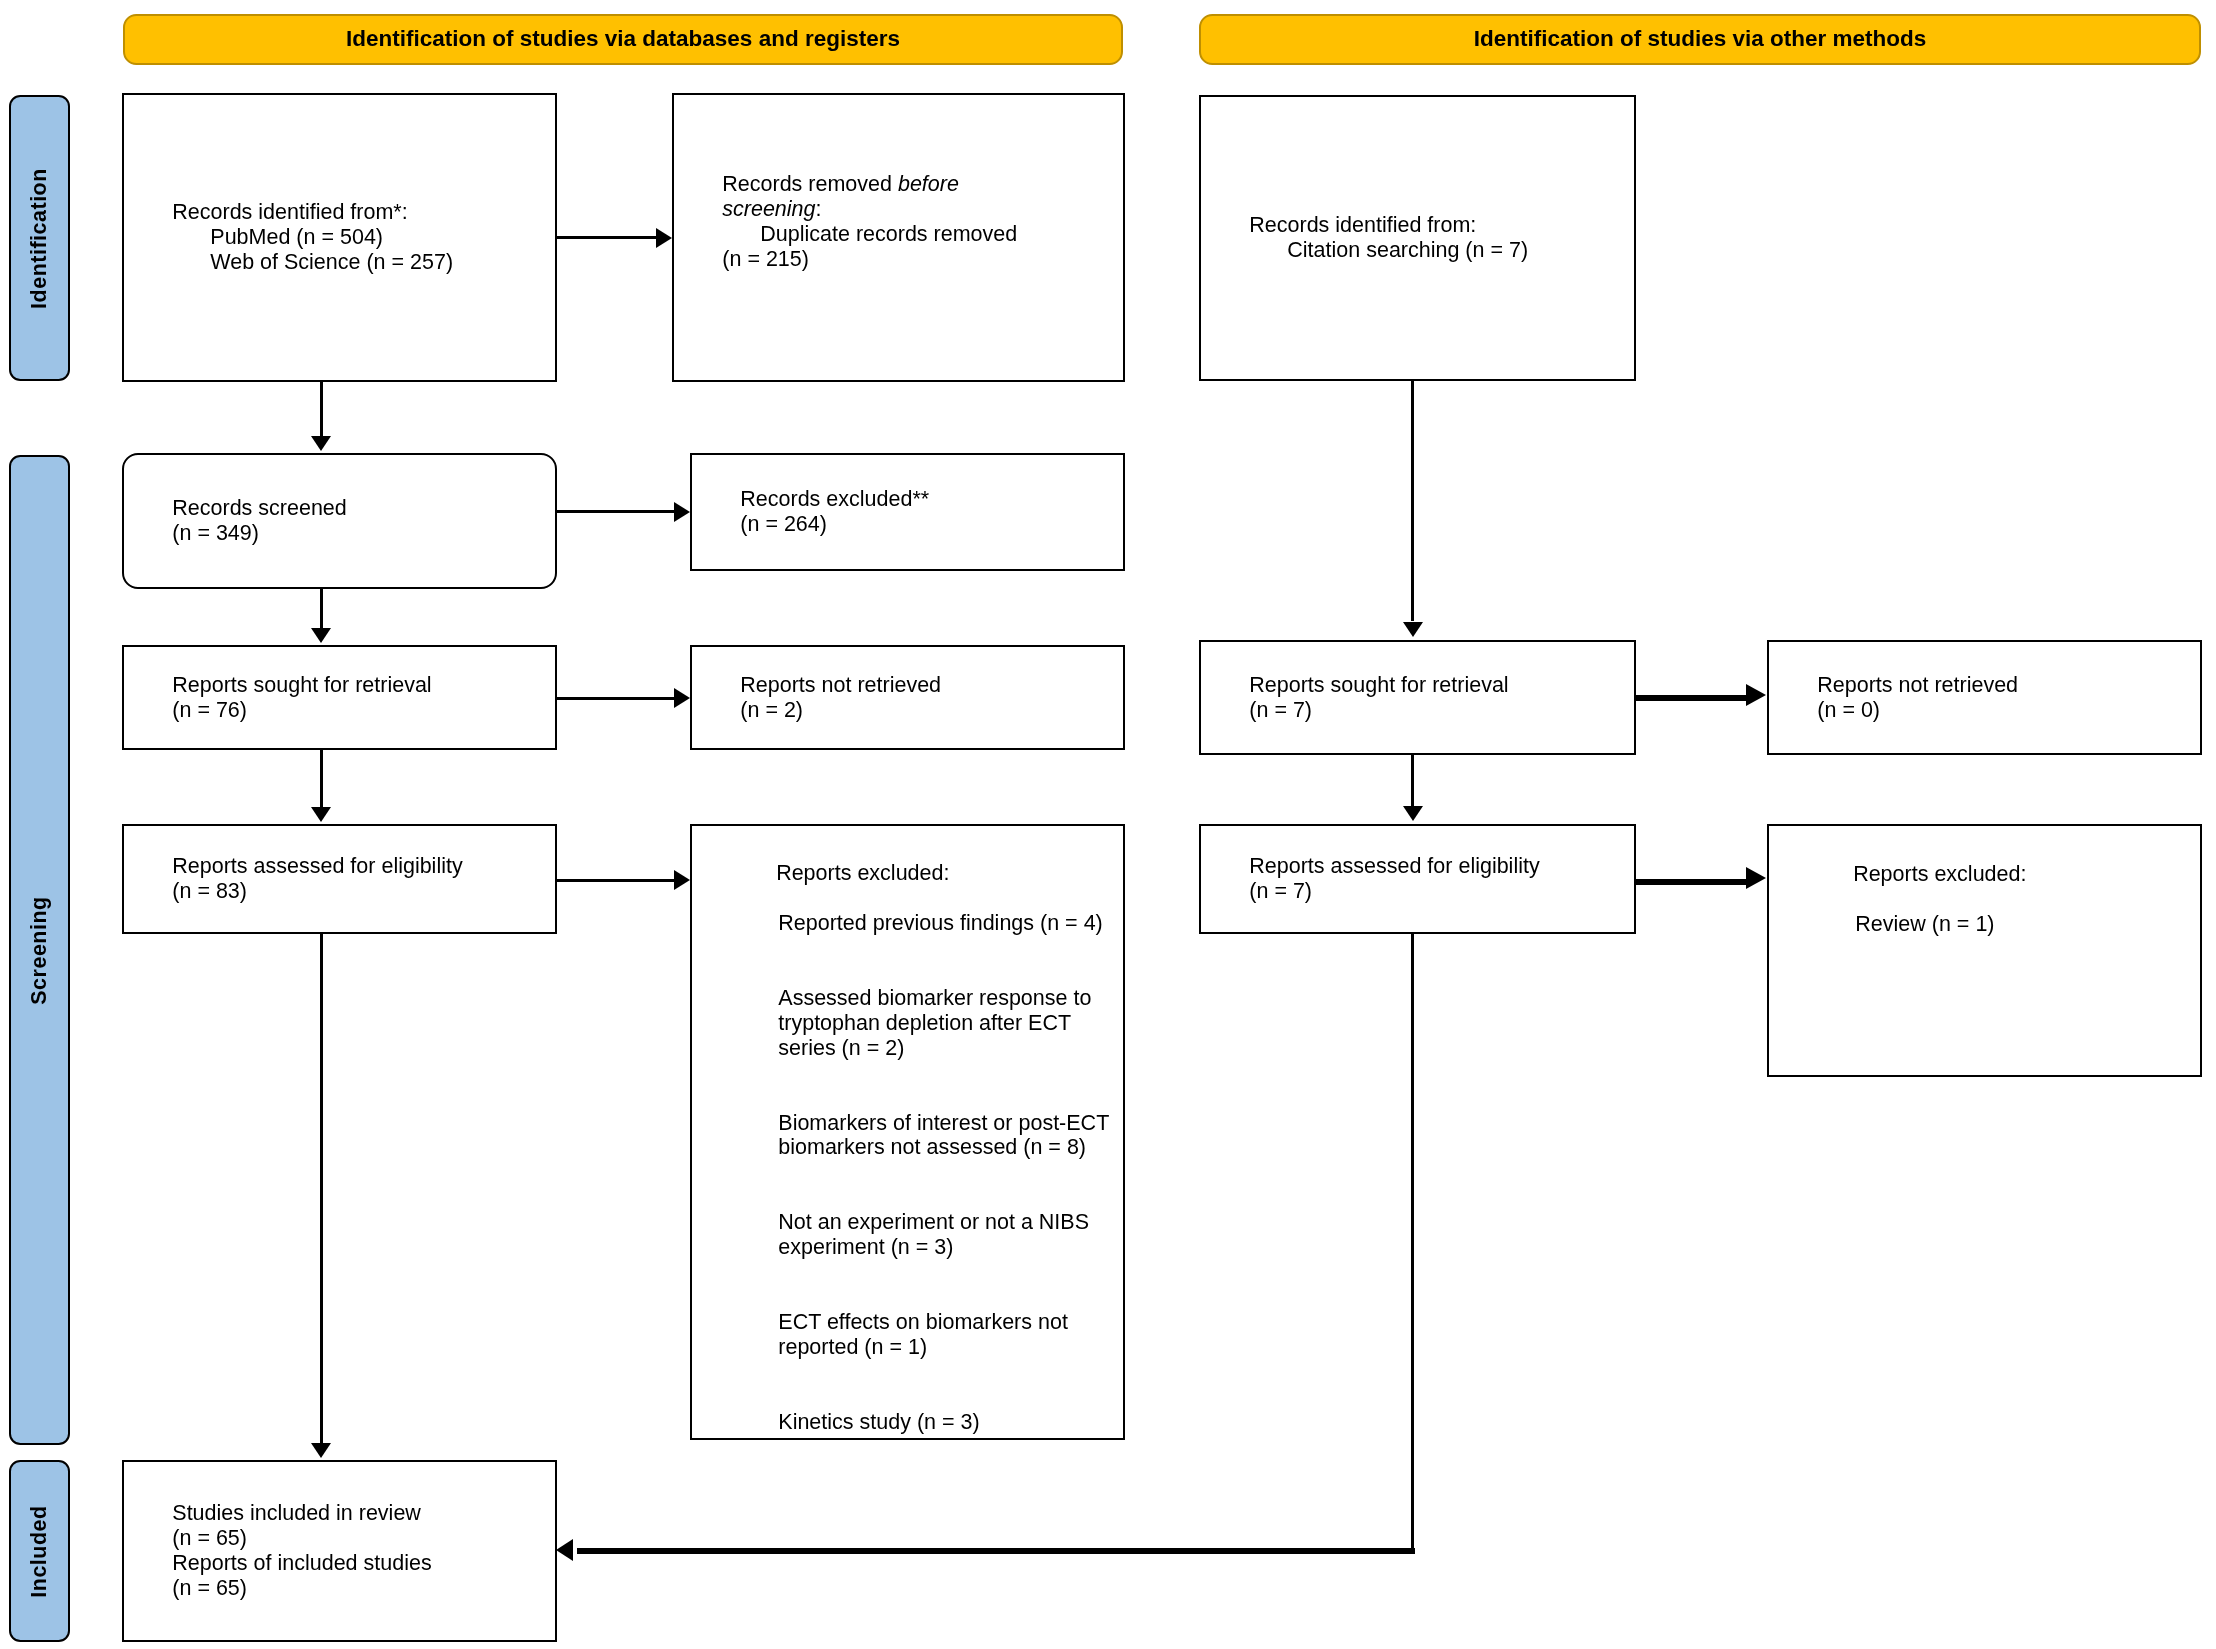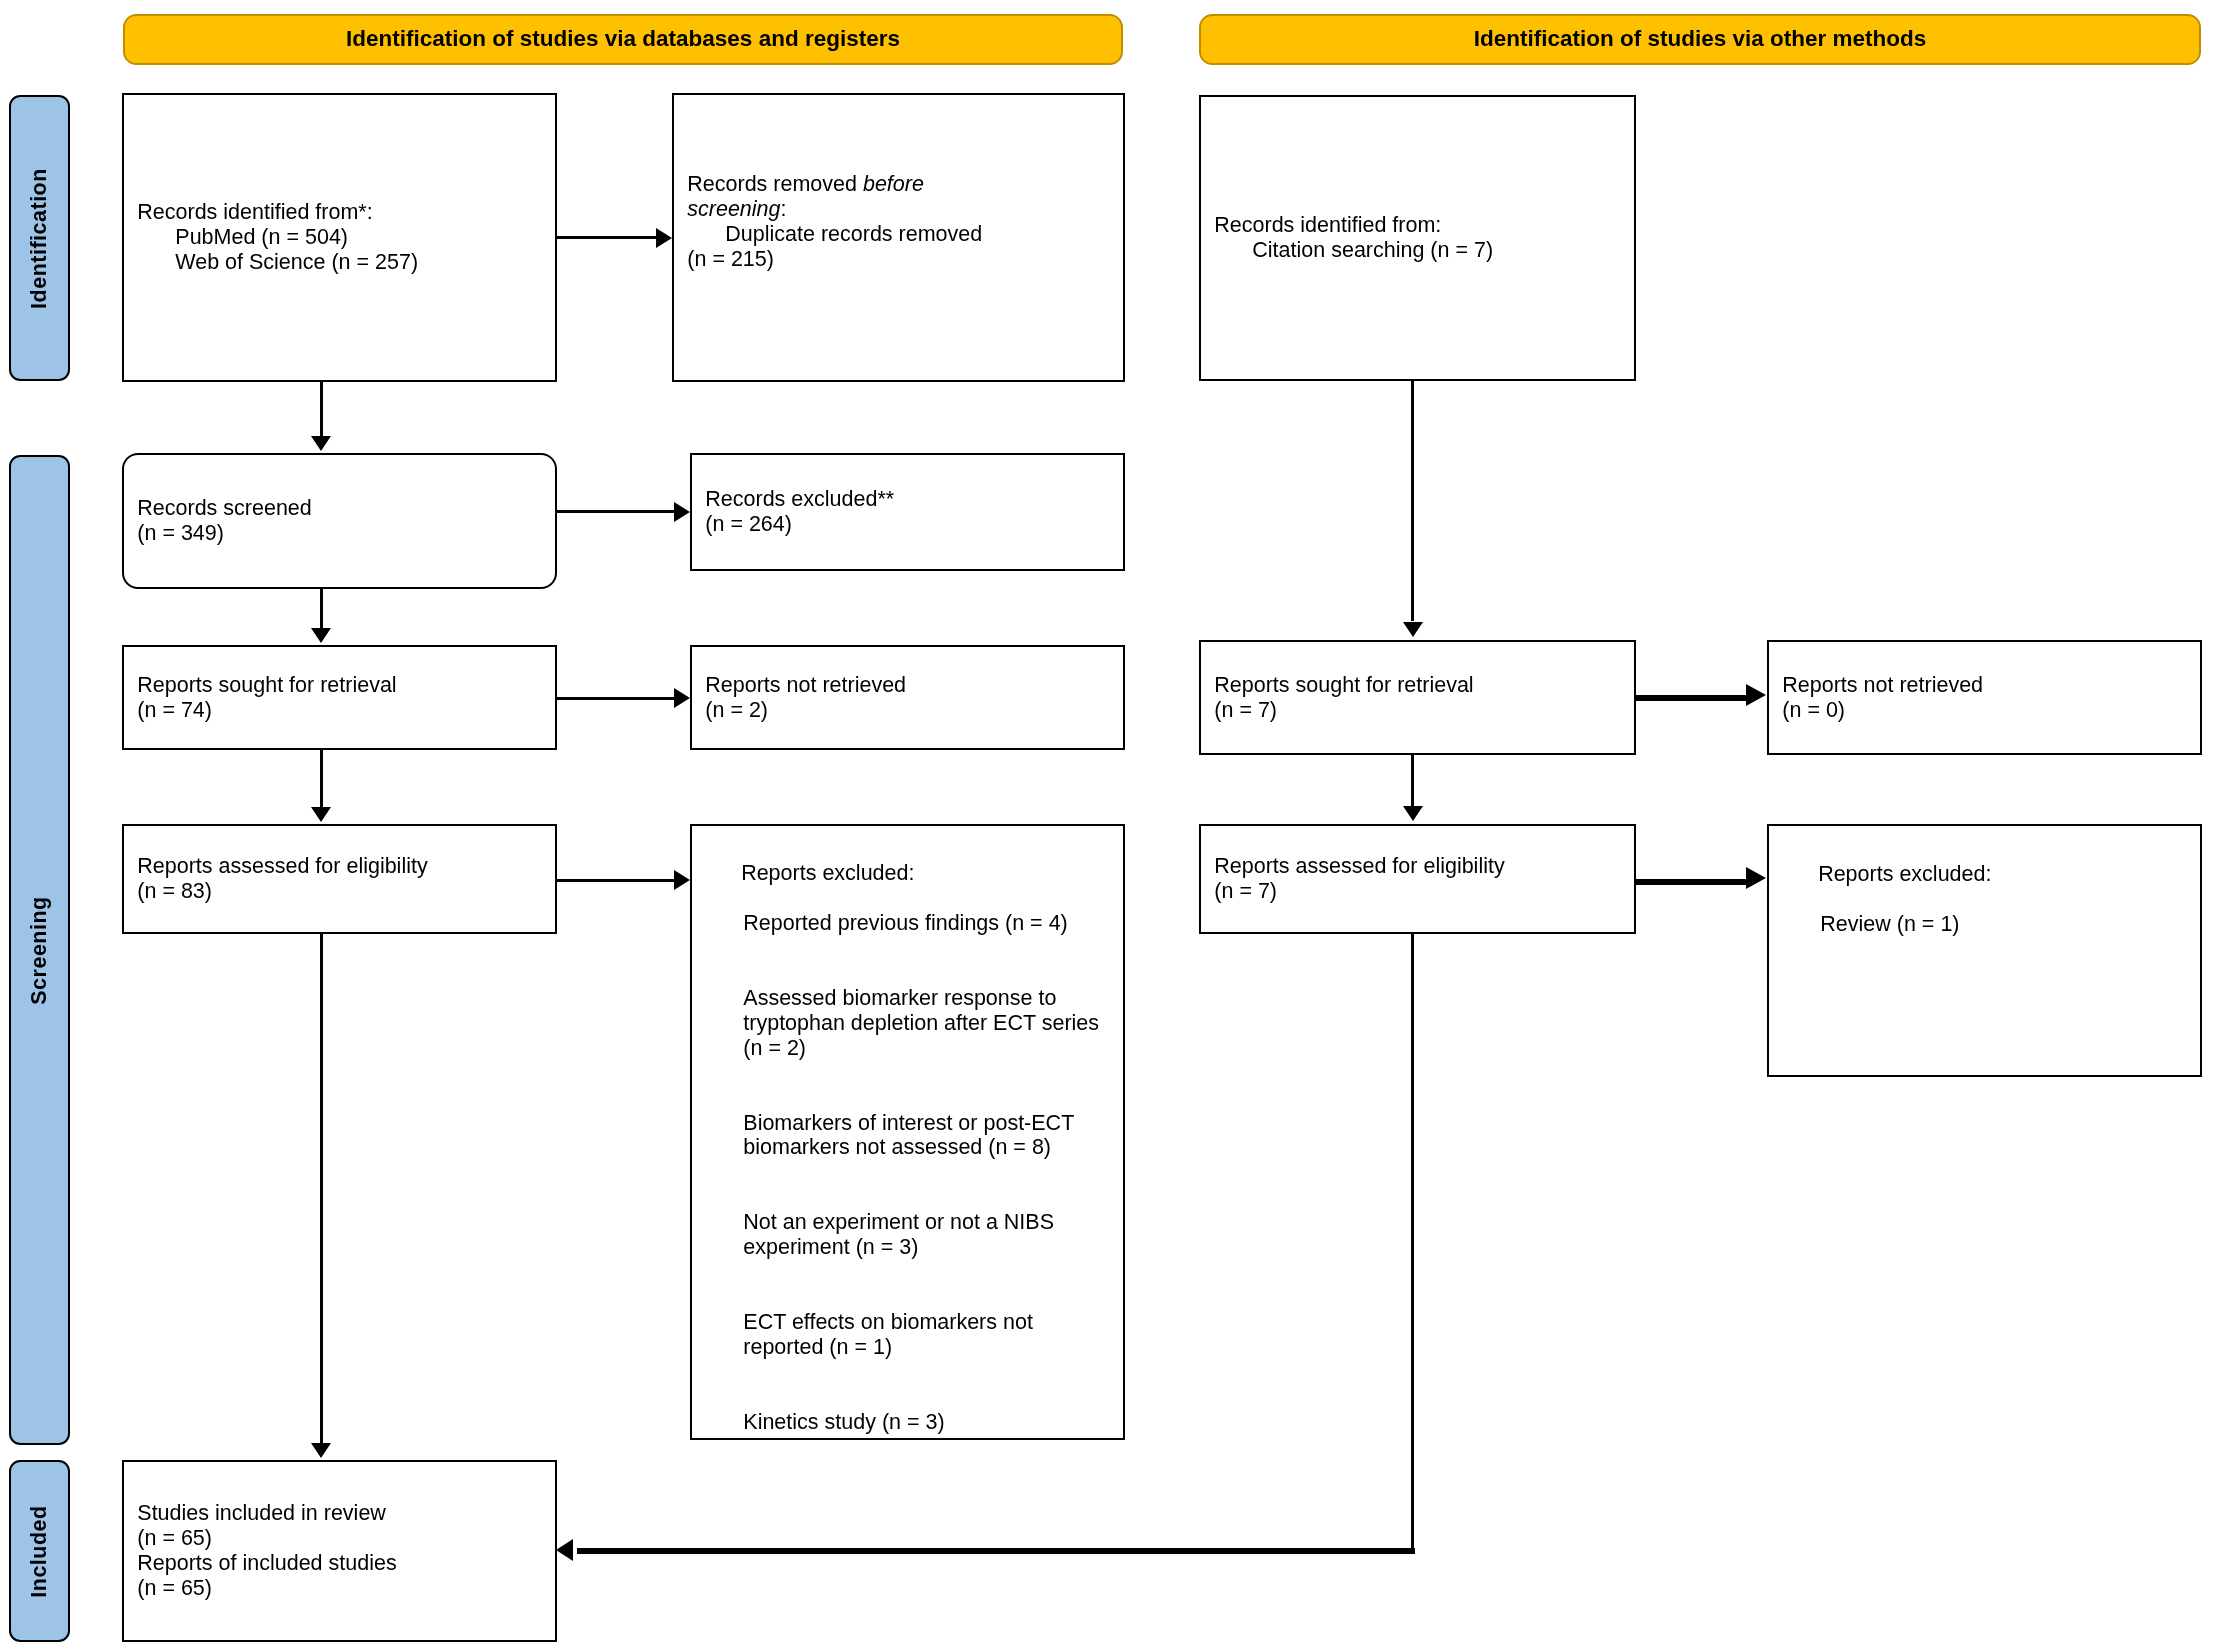--- a/index.html
+++ b/index.html
@@ -50,20 +50,21 @@
     align-items:center;
     overflow:hidden;
   }
   .box .txt{
     width:100%;
     padding:0 13.3px;
     font-size:21.5px;
     line-height:1.16;
     color:#000;
     white-space:pre-wrap;
+    margin-left:35px;
   }
   .box.top .txt{align-self:flex-start;padding-top:11.3px;}
   .indent{display:block;padding-left:38px;text-indent:0;}
   .it{font-style:italic;}
 
   
   .vline{position:absolute;background:#000;width:3.1px;}
   .hline{position:absolute;background:#000;height:3.1px;}
   .arrow-down{
     position:absolute;width:0;height:0;
@@ -116,21 +117,21 @@
 
   <div class="box" style="left:122px;top:453px;width:435px;height:136px;border-radius:16px;">
     <div class="txt"><span>Records screened</span><br><span>(n = 349)</span></div>
   </div>
 
   <div class="box" style="left:690px;top:453px;width:435px;height:118px;">
     <div class="txt"><span>Records excluded**</span><br><span>(n = 264)</span></div>
   </div>
 
   <div class="box" style="left:122px;top:645px;width:435px;height:105px;">
-    <div class="txt"><span>Reports sought for retrieval</span><br><span>(n = 74)</span></div>
+    <div class="txt"><span>Reports sought for retrieval</span><br><span>(n = 76)</span></div>
   </div>
 
   <div class="box" style="left:690px;top:645px;width:435px;height:105px;">
     <div class="txt"><span>Reports not retrieved</span><br><span>(n = 2)</span></div>
   </div>
 
   <div class="box" style="left:122px;top:824px;width:435px;height:110px;">
     <div class="txt"><span>Reports assessed for eligibility</span><br><span>(n = 83)</span></div>
   </div>
 

